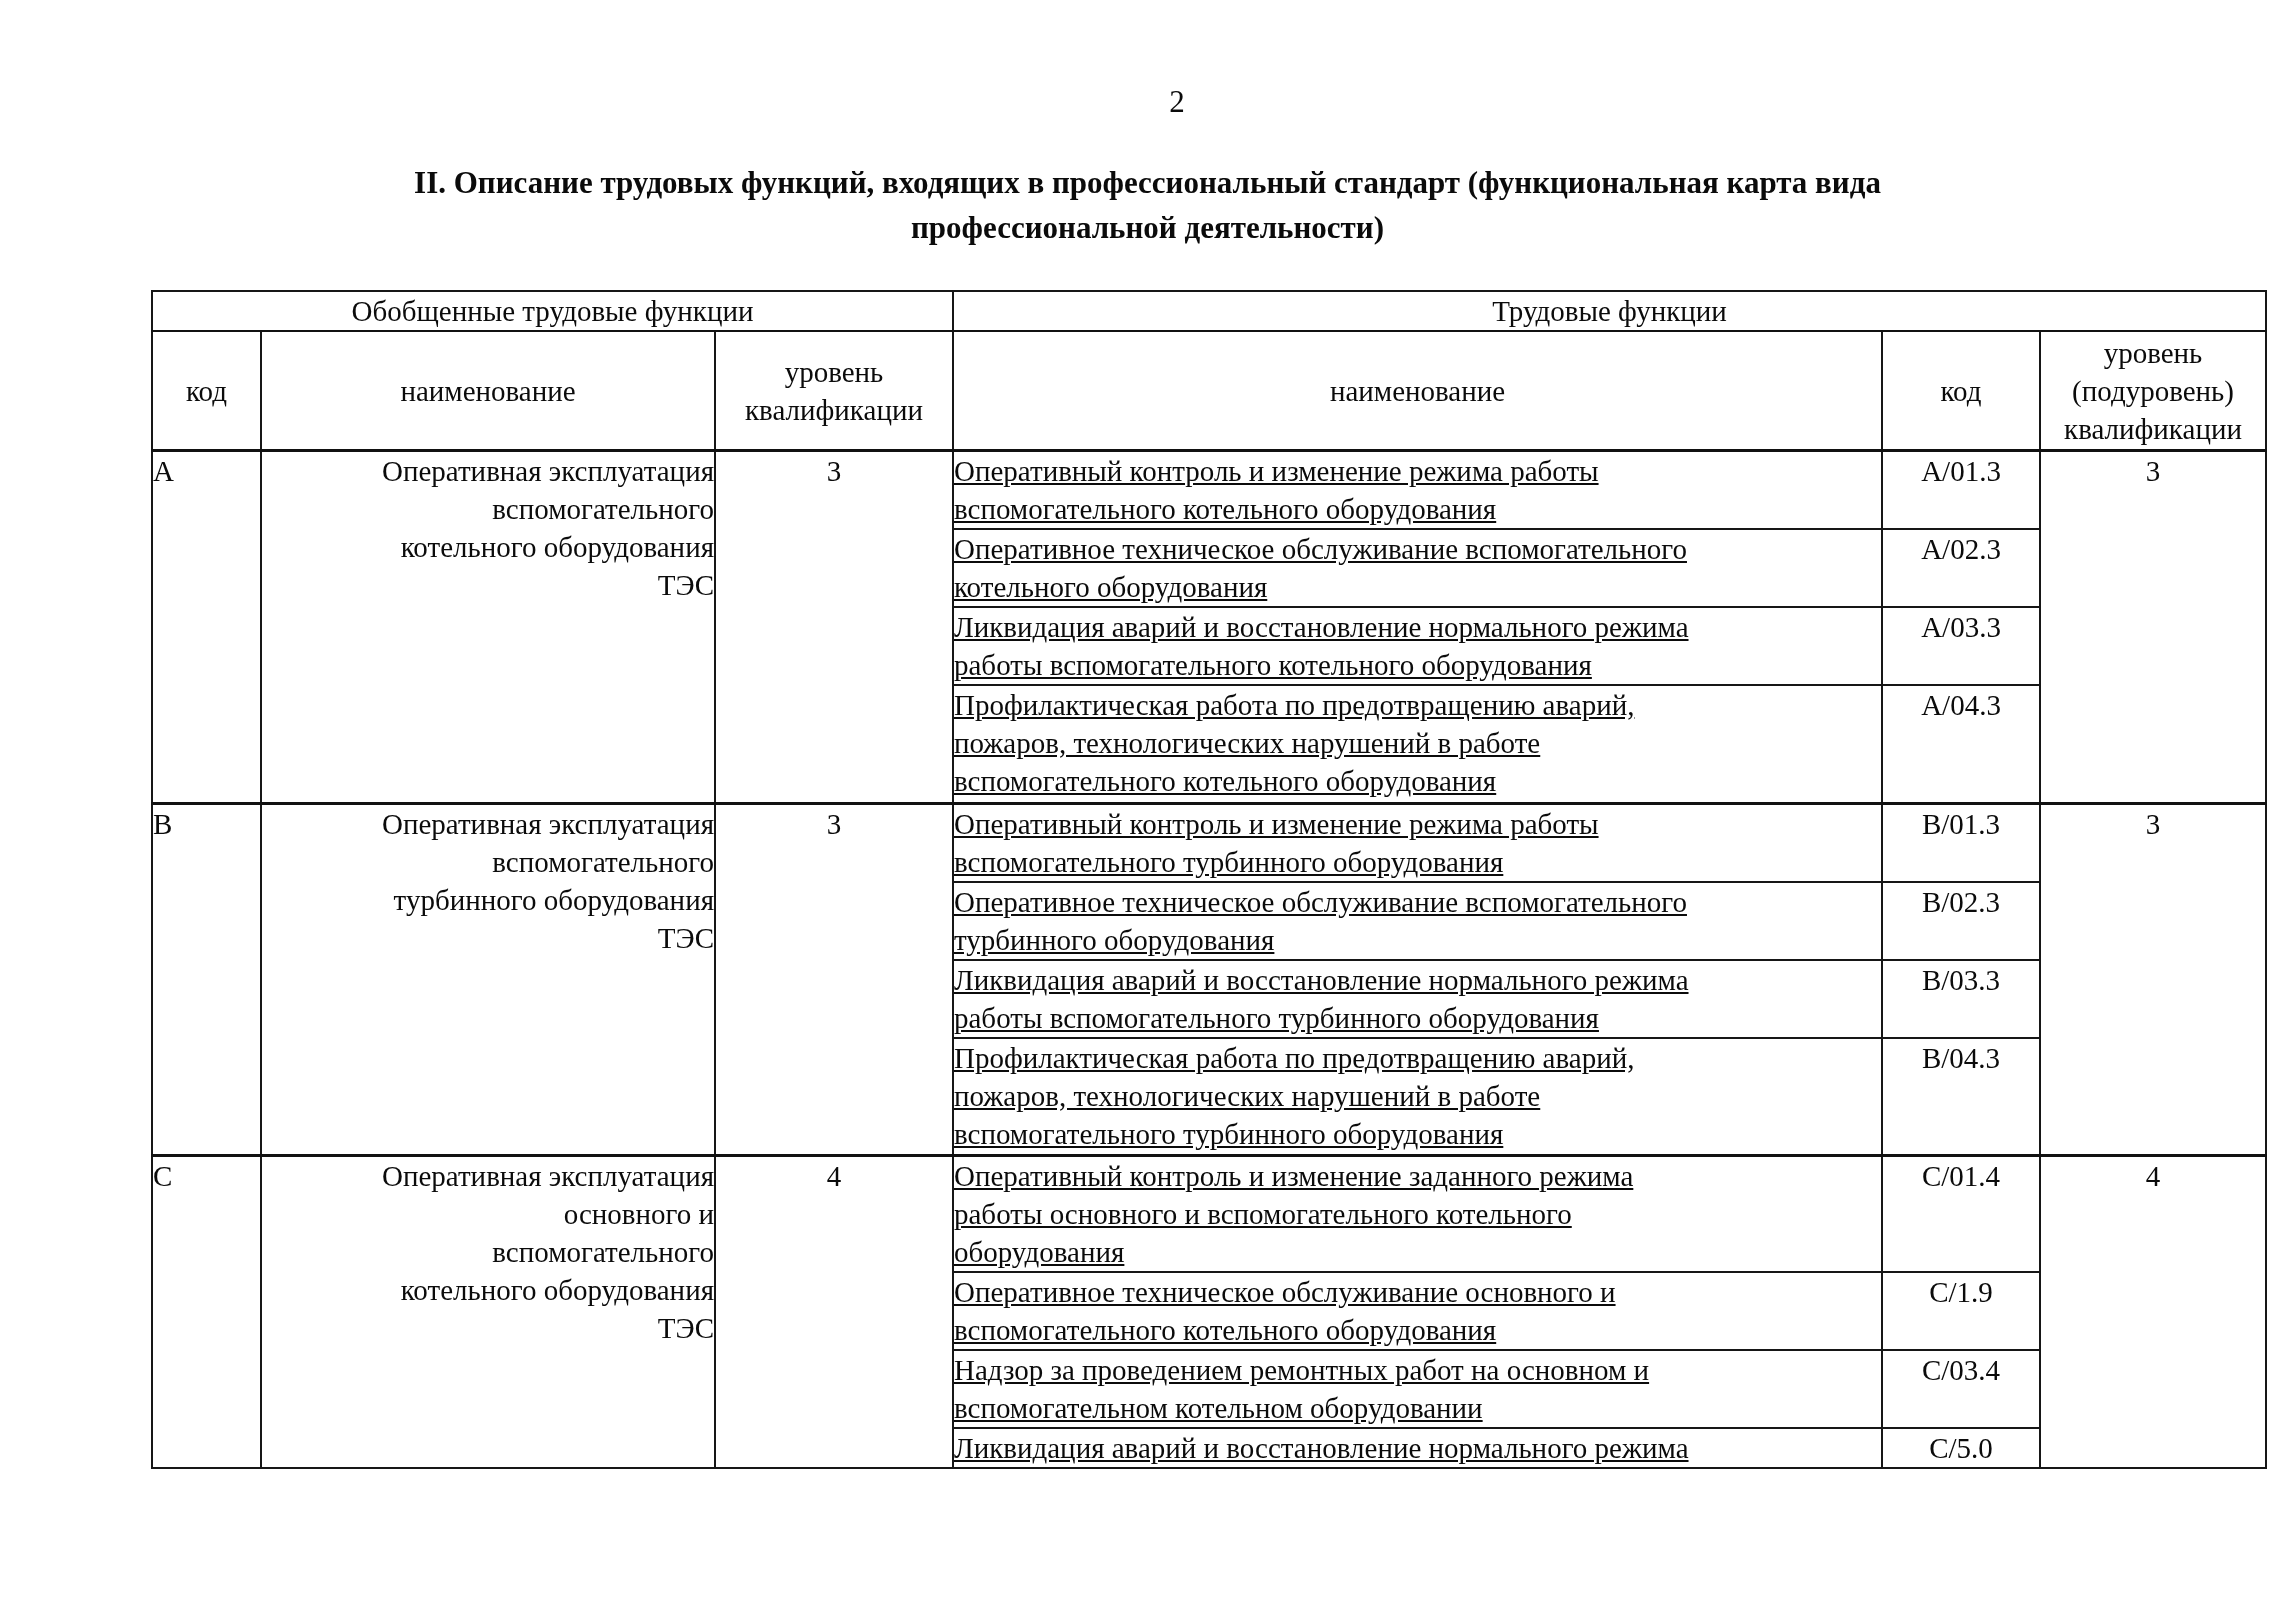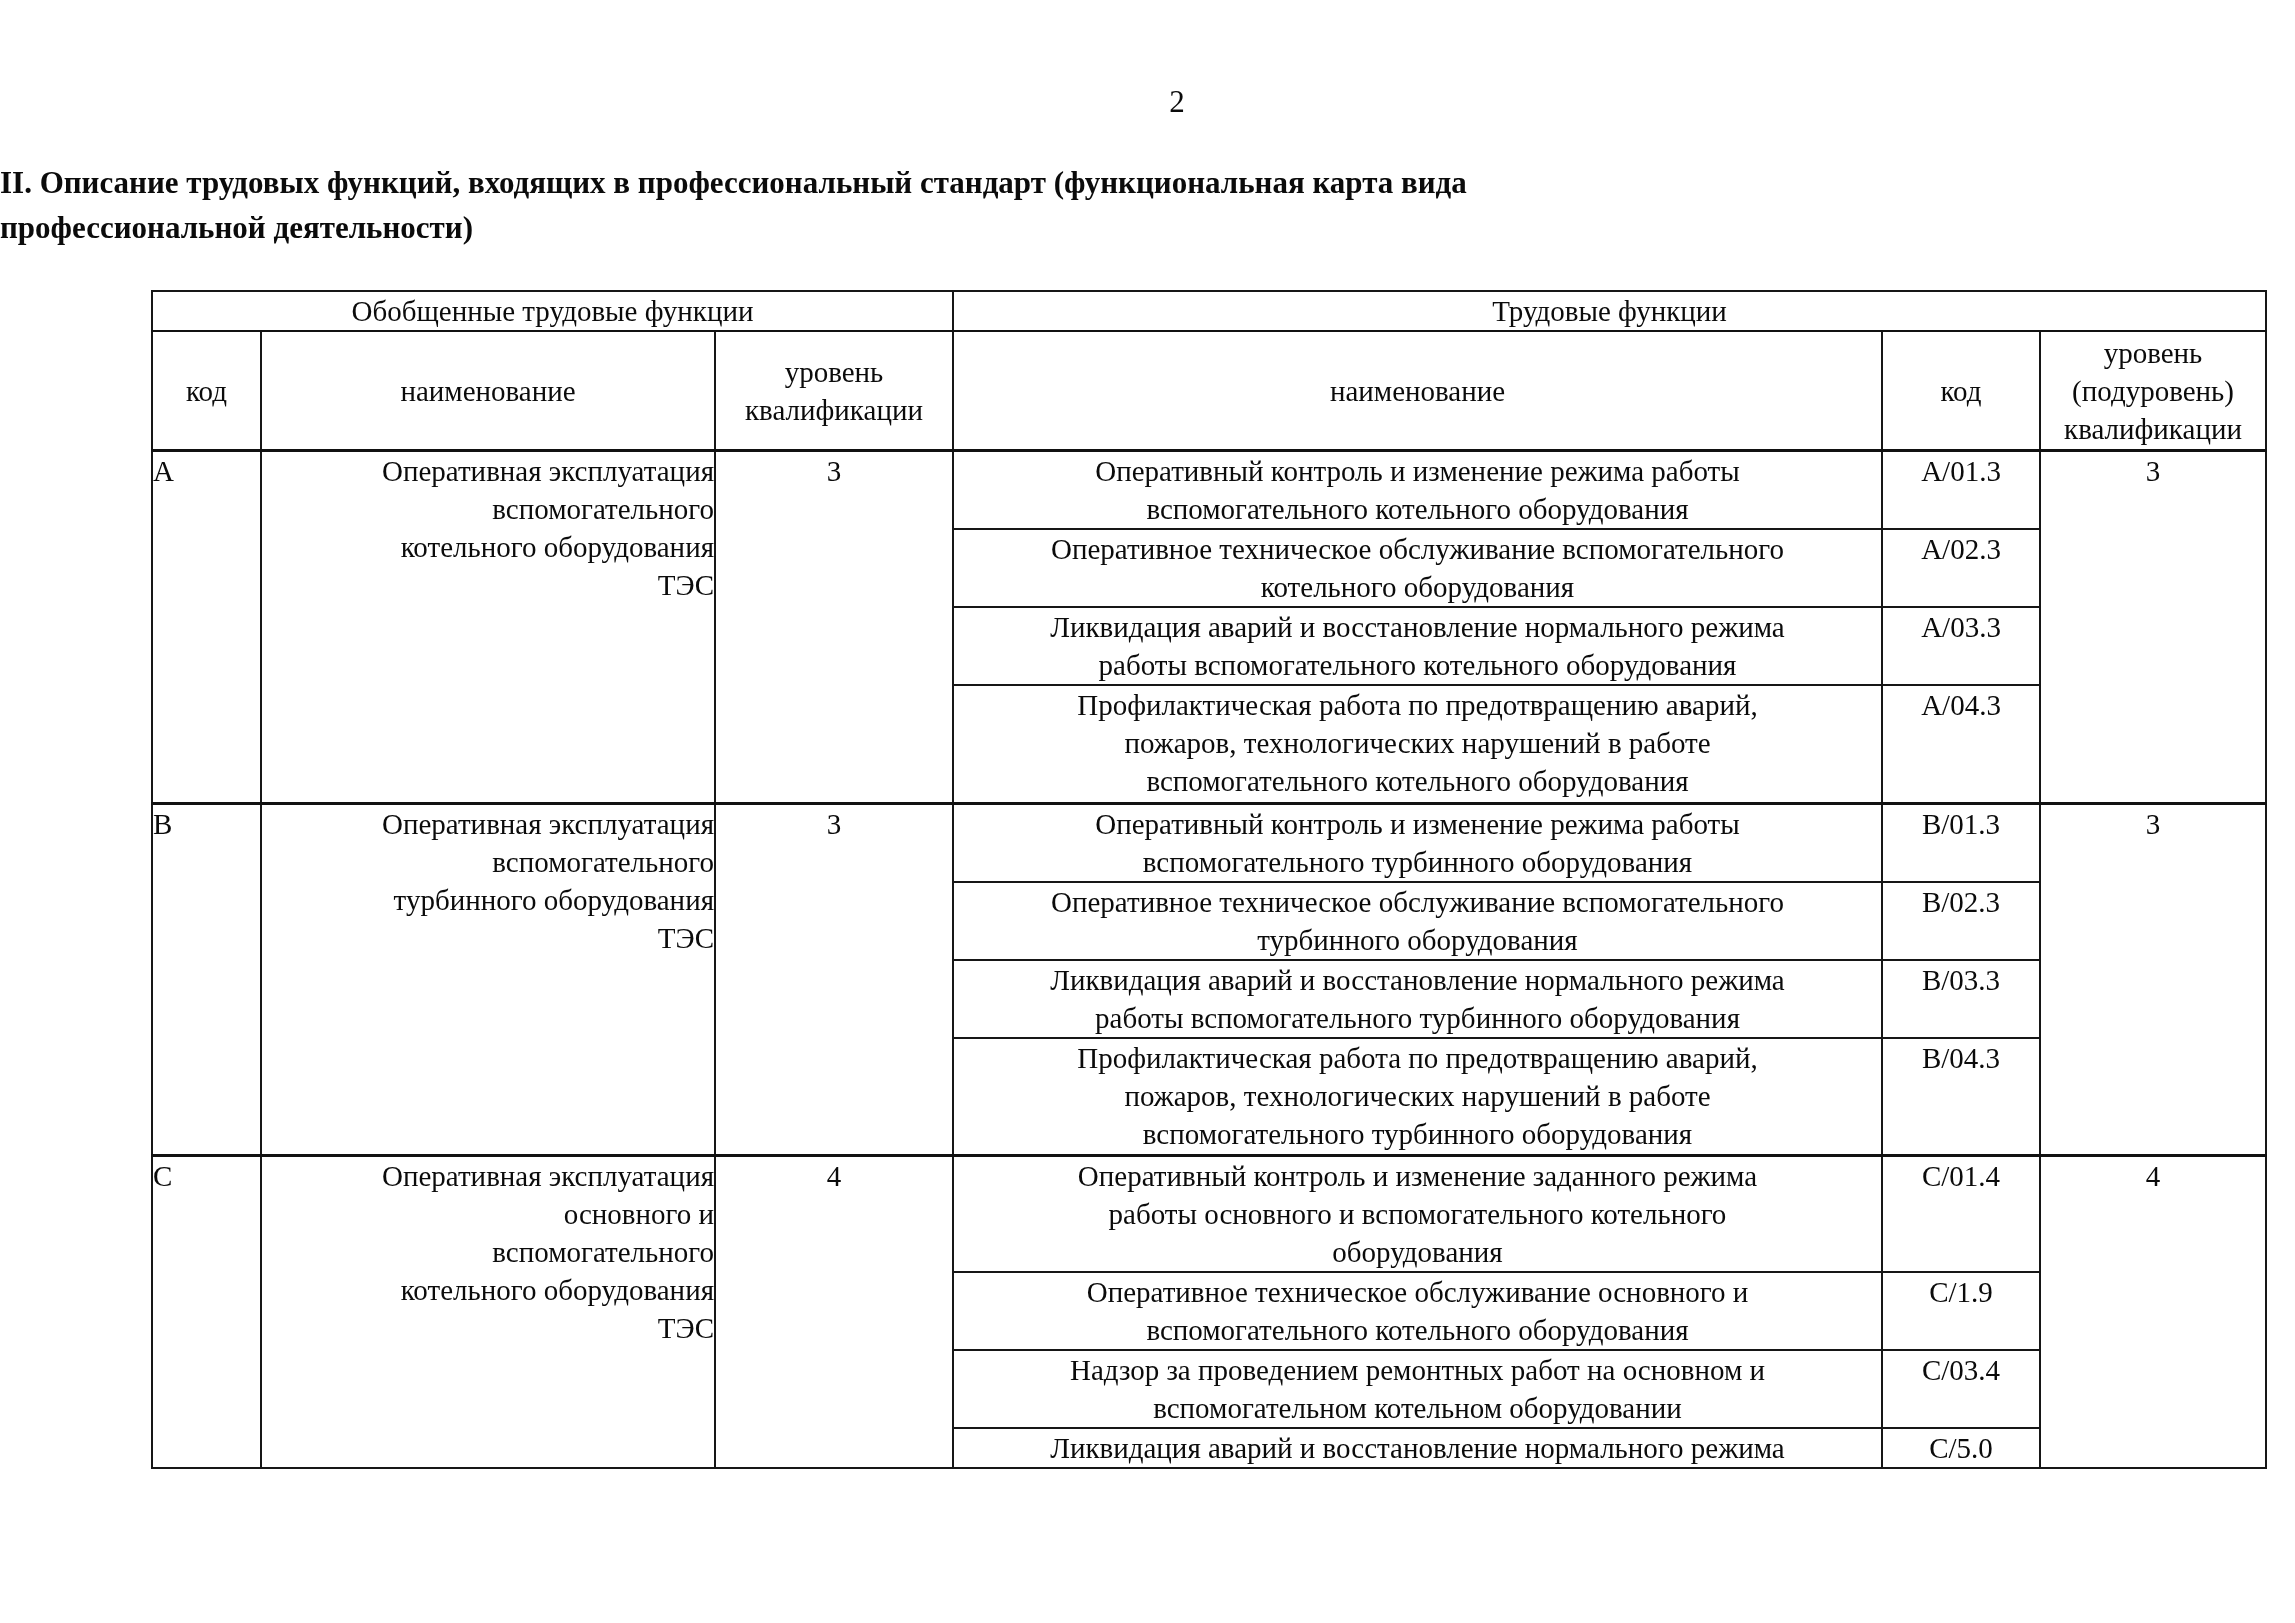--- a/index.html
+++ b/index.html
@@ -22,21 +22,21 @@
     width: 100%;
     text-align: center;
     font-size: 31px;
     transform: translateX(29.5px);
   }
   .doc-title {
     position: absolute;
     top: 160px;
     left: 0;
     width: 100%;
-    text-align: left;
+    text-align: center;
     font-weight: bold;
     font-size: 31px;
     line-height: 45px;
     white-space: pre-line;
   }
   table.func-map {
     position: absolute;
     left: 151px;
     top: 290px;
     width: 2114px;
@@ -80,23 +80,24 @@
     padding: 3.9px 11.8px 0 15.7px;
     white-space: pre-line;
   }
   td.glevel {
     vertical-align: top;
     text-align: center;
     padding-top: 3.9px;
   }
   td.fname {
     vertical-align: top;
-    text-align: center;
+    text-align: left;
     padding: 2.6px 10.5px 0 9.2px;
     white-space: pre-line;
+    text-decoration: underline;
   }
   td.fcode {
     vertical-align: top;
     text-align: center;
     padding-top: 2.6px;
   }
   td.flevel {
     vertical-align: top;
     text-align: center;
     padding-top: 2.6px;

